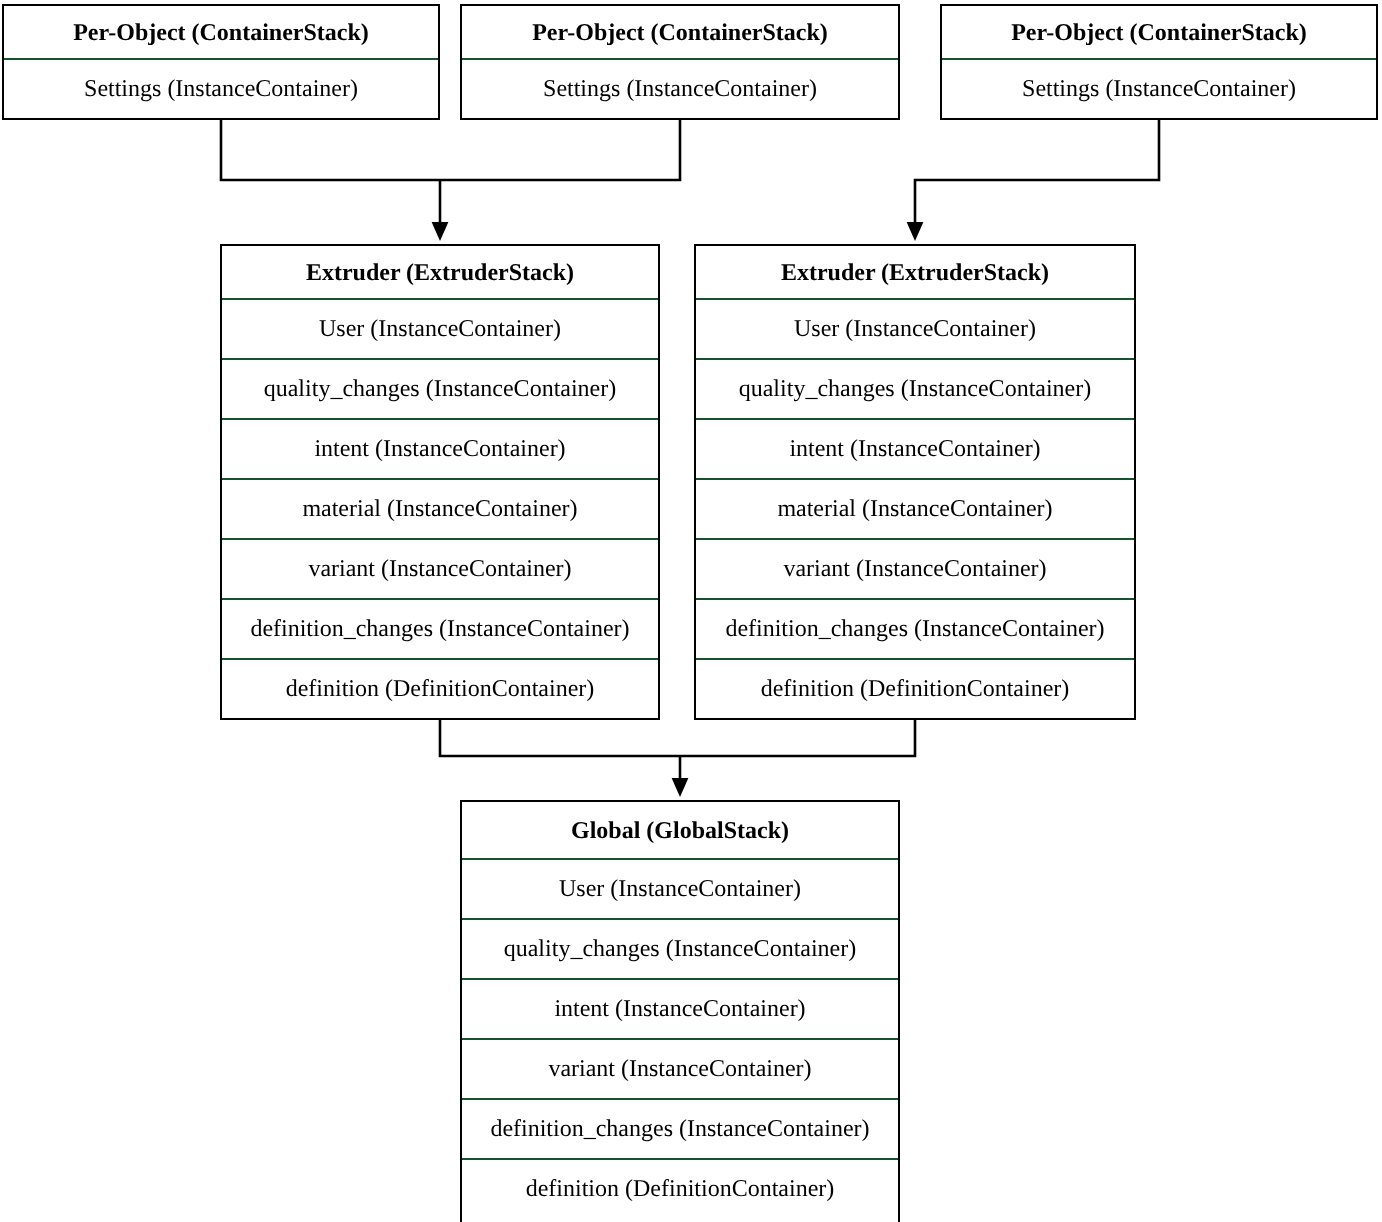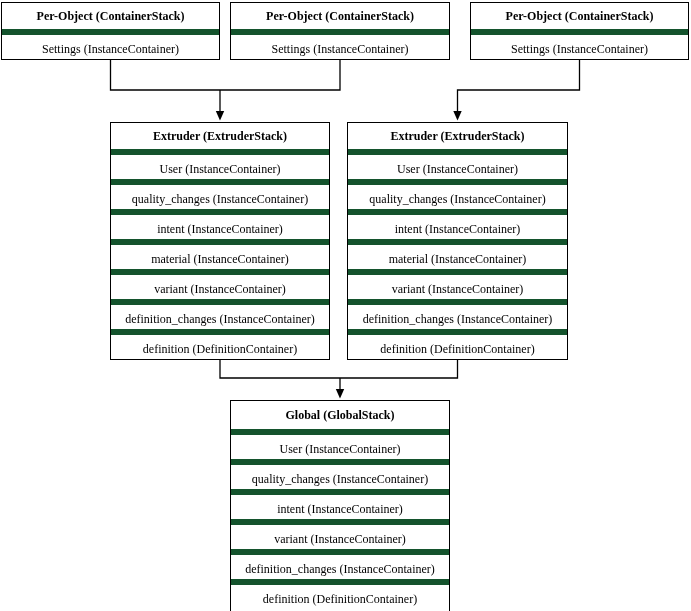--- a/index.html
+++ b/index.html
@@ -11,21 +11,21 @@
   .connector-layer{position:absolute;left:0;top:0;}
   .stack{
     position:absolute;background:#ffffff;border:1px solid #000;
     box-sizing:border-box;text-align:center;
   }
   .hdr{
     height:26px;line-height:26px;font-weight:700;
     white-space:nowrap;overflow:hidden;
   }
   .row{
-    height:30px;line-height:29px;border-top:6px solid #14532d;
+    height:30px;line-height:29px;border-top:1px solid #14532d;
     box-sizing:border-box;white-space:nowrap;overflow:hidden;
   }
   .global-stack .hdr{height:28px;line-height:28px;}
 </style>
 </head>
 <body>
 
 <div class="canvas">
 
   <svg class="connector-layer" width="691" height="611" viewBox="0 0 691 611">

